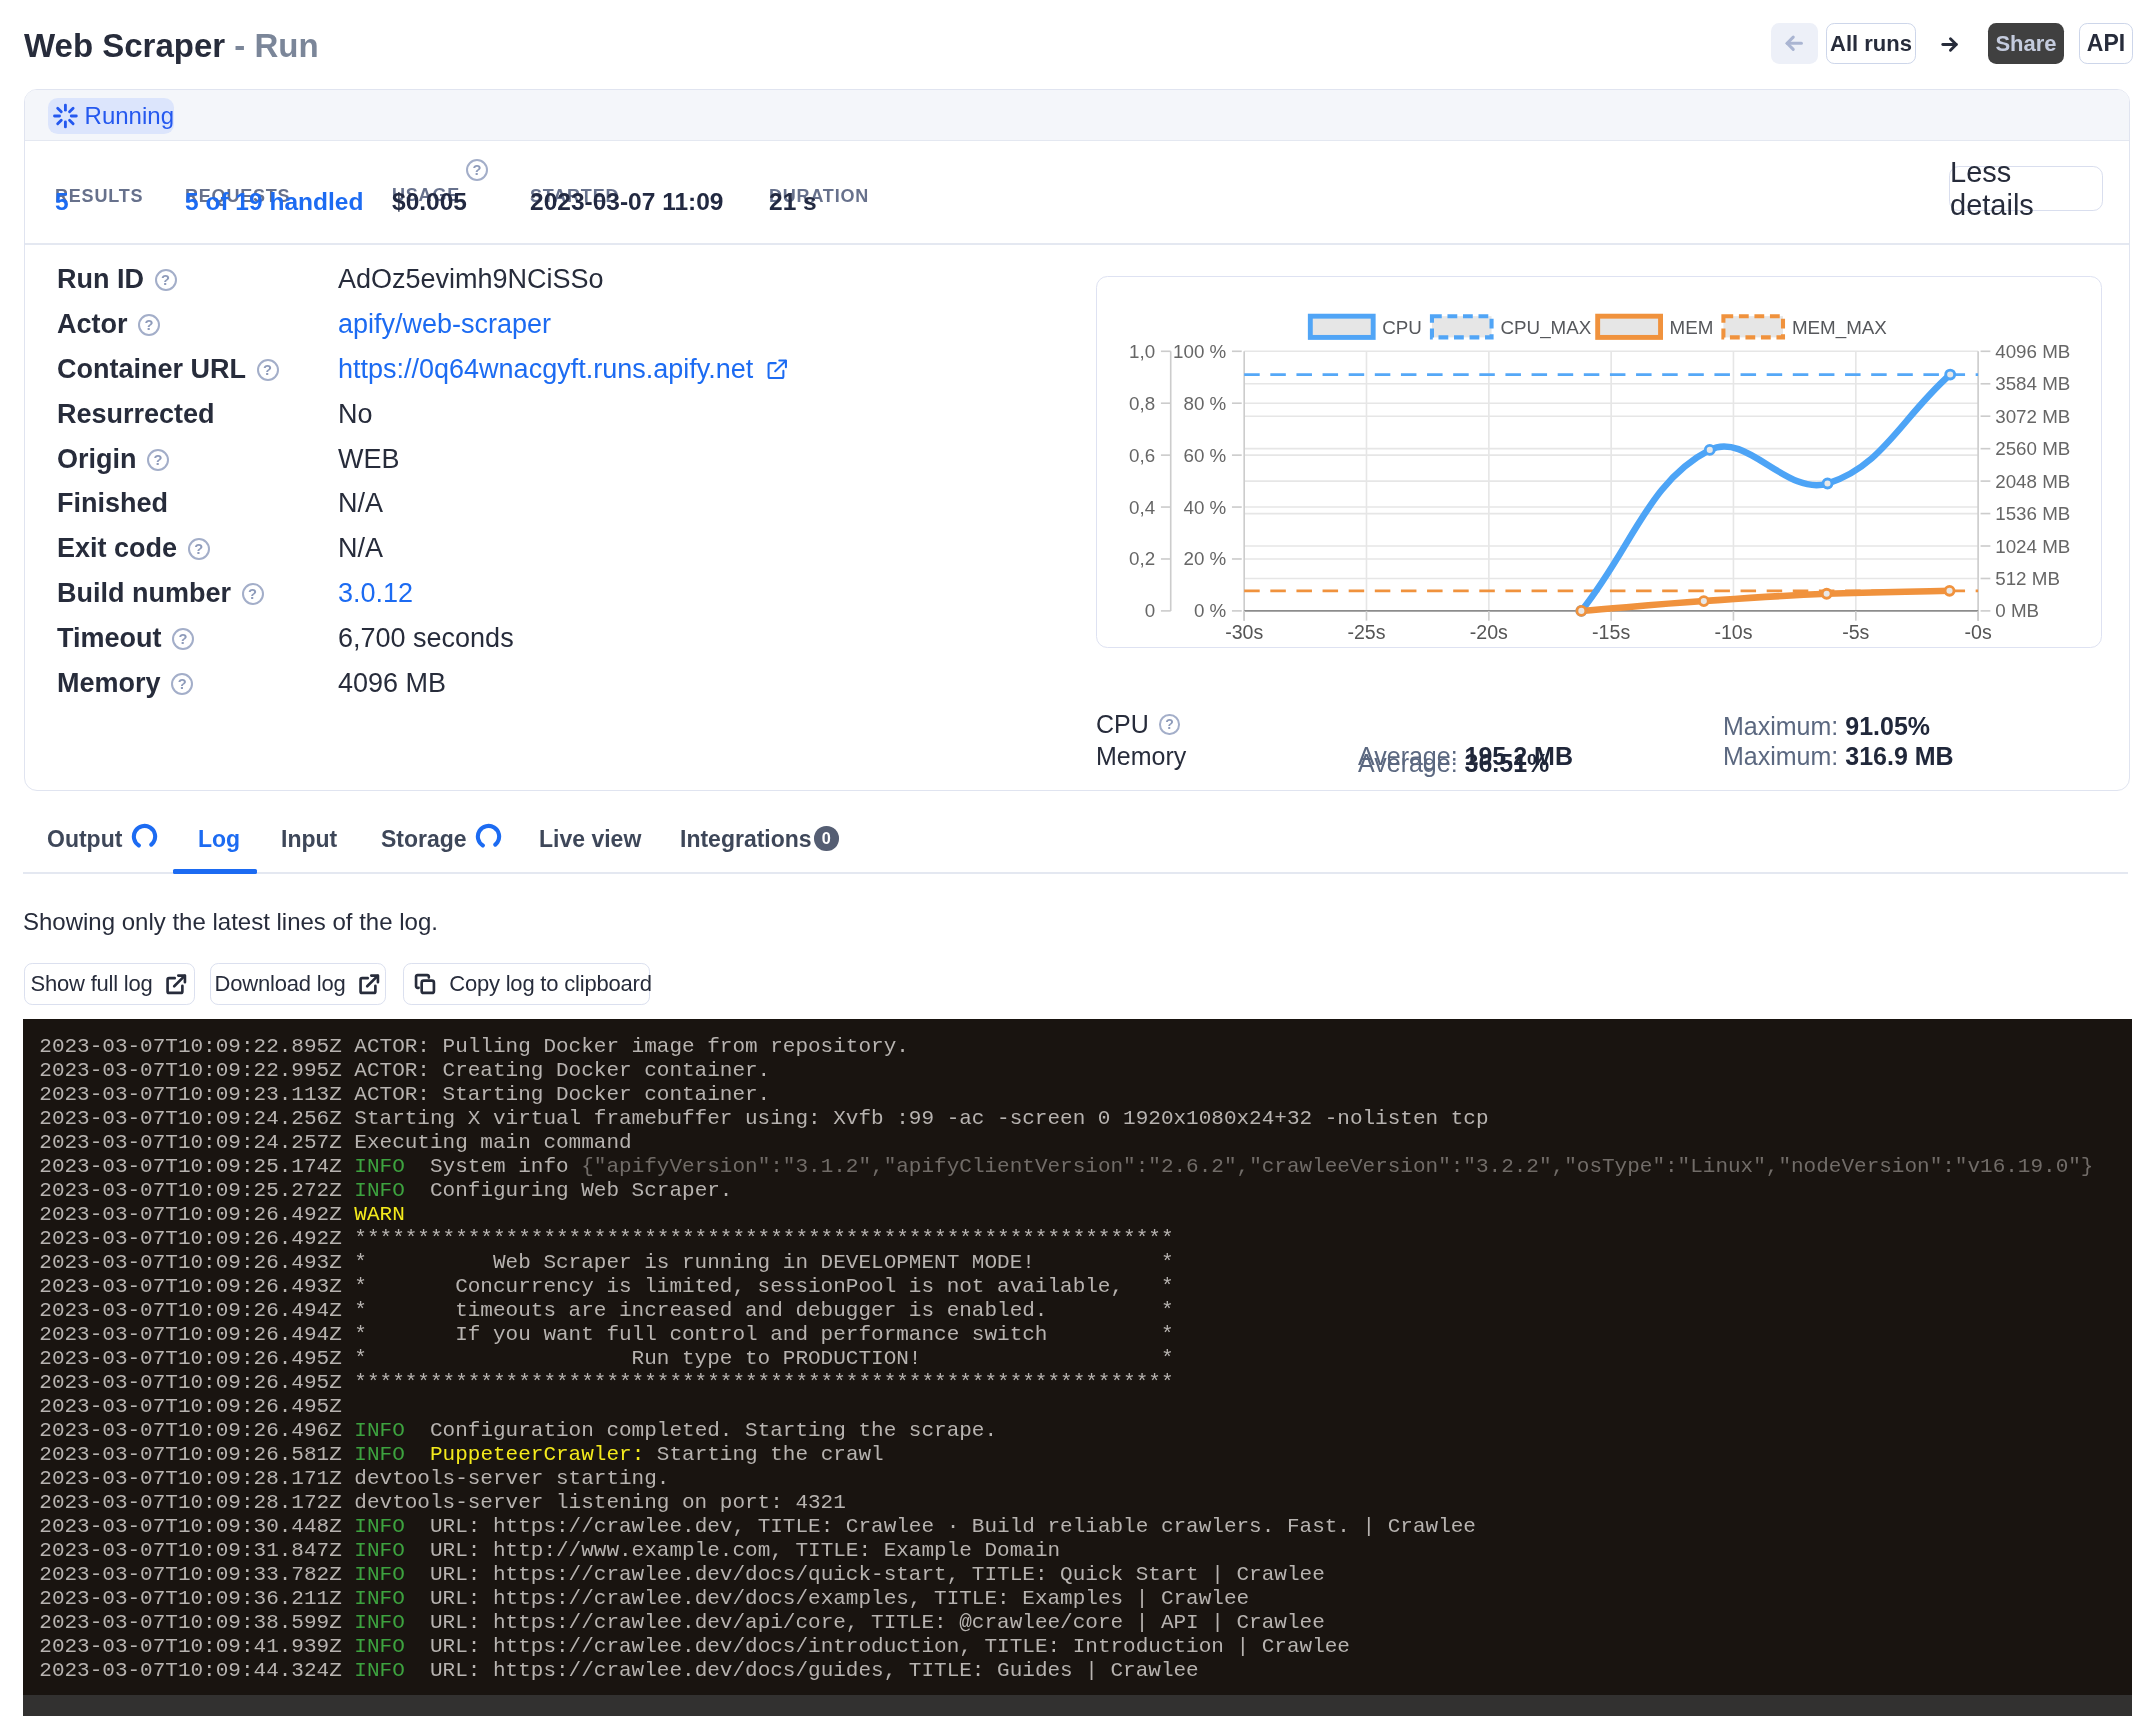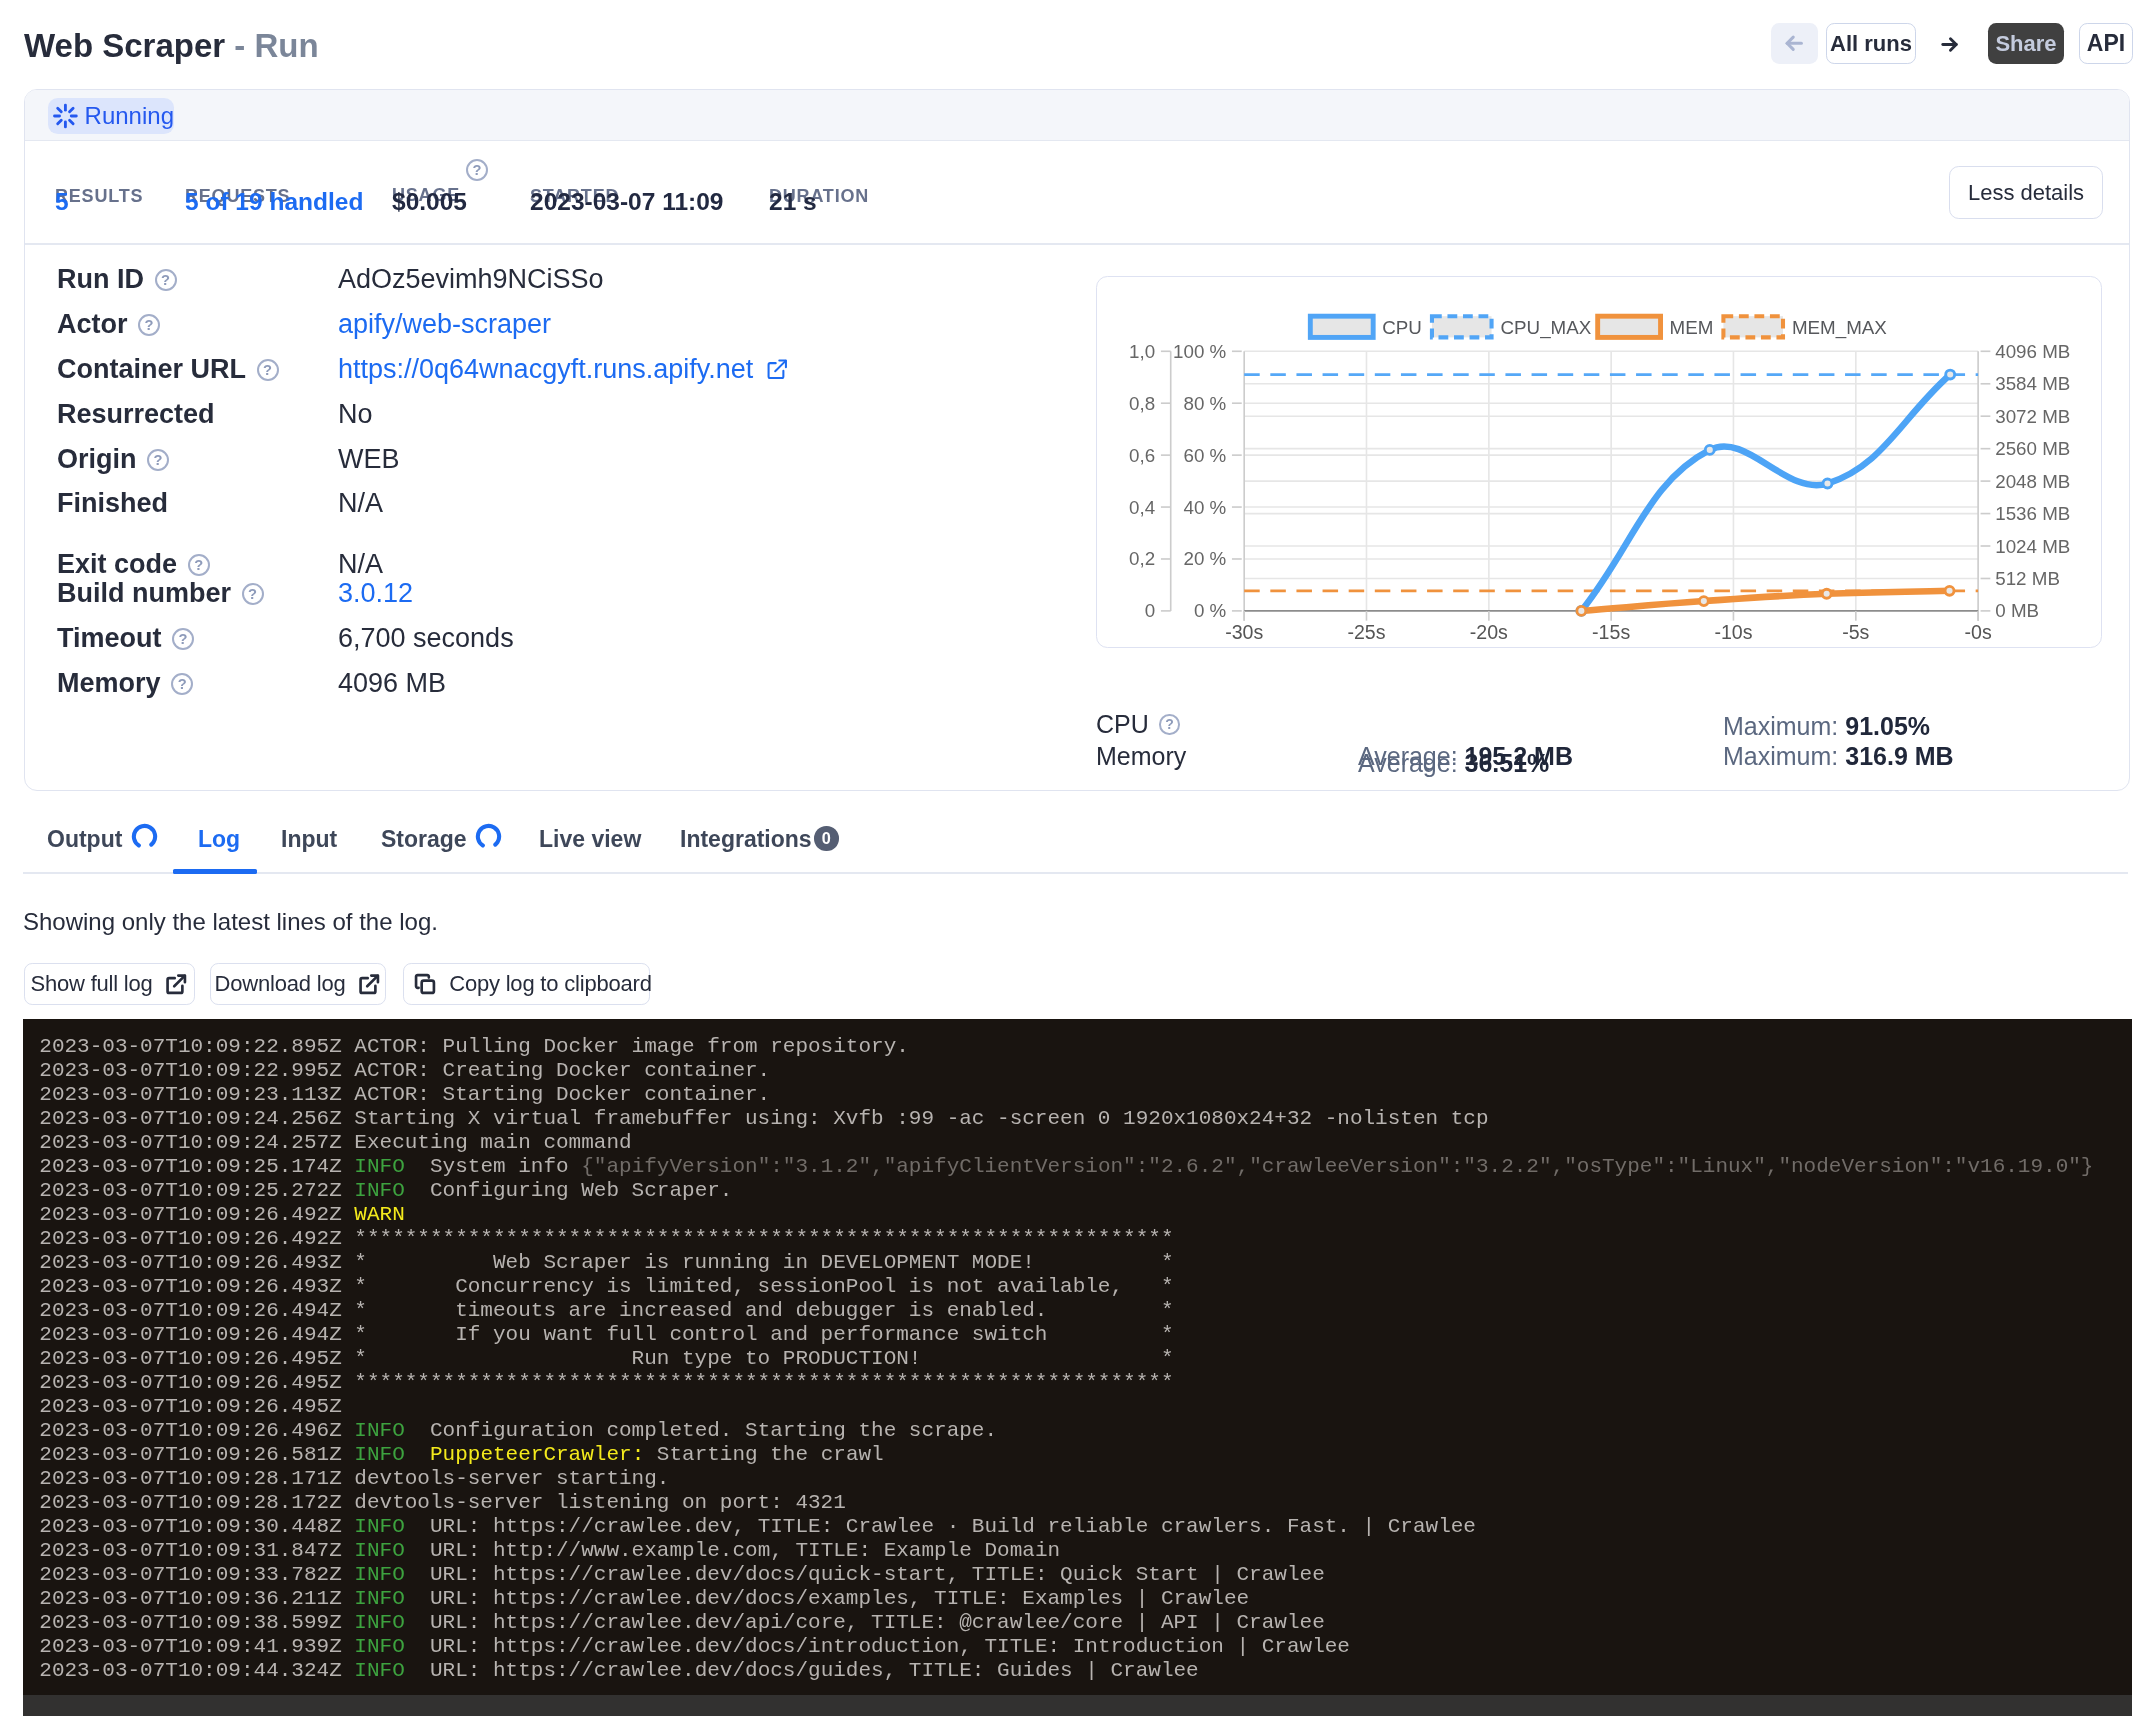--- a/index.html
+++ b/index.html
@@ -16,21 +16,21 @@
 .hbtn.disabled { background:#404040; color:#c4cbdd; }
 
 
 .card { left:24px; top:89px; width:2106px; height:702px; border:1.6px solid #e0e4f0; border-radius:13px; background:#fff; }
 .cardhead { left:0; top:0; width:100%; height:51px; background:#f4f6fa; border-bottom:1.6px solid #e4e8f1; border-radius:11.4px 11.4px 0 0; }
 .badge { left:23px; top:8.2px; width:126px; height:36px; background:#dce5fc; border-radius:9.8px; display:flex; align-items:center; color:#2458ef; font-size:24px; font-weight:500; }
 .badge svg { margin:0 5.7px 0 4.1px; }
 .statlabel { font-size:18px; font-weight:700; color:#67718c; letter-spacing:0.8px; line-height:1;margin-top:24px; }
 .statval { font-size:24.5px; font-weight:700; color:#222941; line-height:1; }
 .statval.blue { color:#1c6bf2; }
-.lessbtn { left:1924px; top:76px; width:154px; height:53px; border:1.6px solid #d9deee; border-radius:9.8px; background:#fff; display:flex; align-items:center; justify-content:center; font-size:22px; font-weight:500; color:#272c3b; }
+.lessbtn { left:1924px; top:76px; width:154px; height:45px; border:1.6px solid #d9deee; border-radius:9.8px; background:#fff; display:flex; align-items:center; justify-content:center; font-size:29px; font-weight:500; color:#272c3b; }
 
 
 .kvrow { position:absolute; left:32px; height:45px; display:flex; align-items:center; }
 .kvlabel { font-size:27px; font-weight:700; color:#272c3b; }
 .kvval { position:absolute; left:281px; font-size:27px; font-weight:400; color:#272c3b; white-space:nowrap; display:flex; align-items:center;}
 .kvval.link { color:#1c6bf2; }
 .qicon { display:inline-block; width:22px; height:22px; border:2.4px solid #a3aec9; border-radius:50%; color:#8e9bba; font-size:14.7px; font-weight:700; text-align:center; line-height:18px; margin-left:10.6px; }
 
 
 .chartbox { left:1071px; top:186px; width:1006px; height:372px; border:1.6px solid #dee2f2; border-radius:11.4px; }
@@ -138,21 +138,21 @@
     </div>
   <div class="kvrow" style="top:347px;">
       <span class="kvlabel">Origin</span>
       <span class="qicon">?</span>
       <span class="kvval">WEB</span>
     </div>
   <div class="kvrow" style="top:391px;">
       <span class="kvlabel">Finished</span>
       <span class="kvval">N/A</span>
     </div>
-  <div class="kvrow" style="top:436px;margin-top:16px;">
+  <div class="kvrow" style="top:436px;">
       <span class="kvlabel">Exit code</span>
       <span class="qicon">?</span>
       <span class="kvval">N/A</span>
     </div>
   <div class="kvrow" style="top:481px;">
       <span class="kvlabel">Build number</span>
       <span class="qicon">?</span>
       <span class="kvval link">3.0.12</span>
     </div>
   <div class="kvrow" style="top:526px;">

